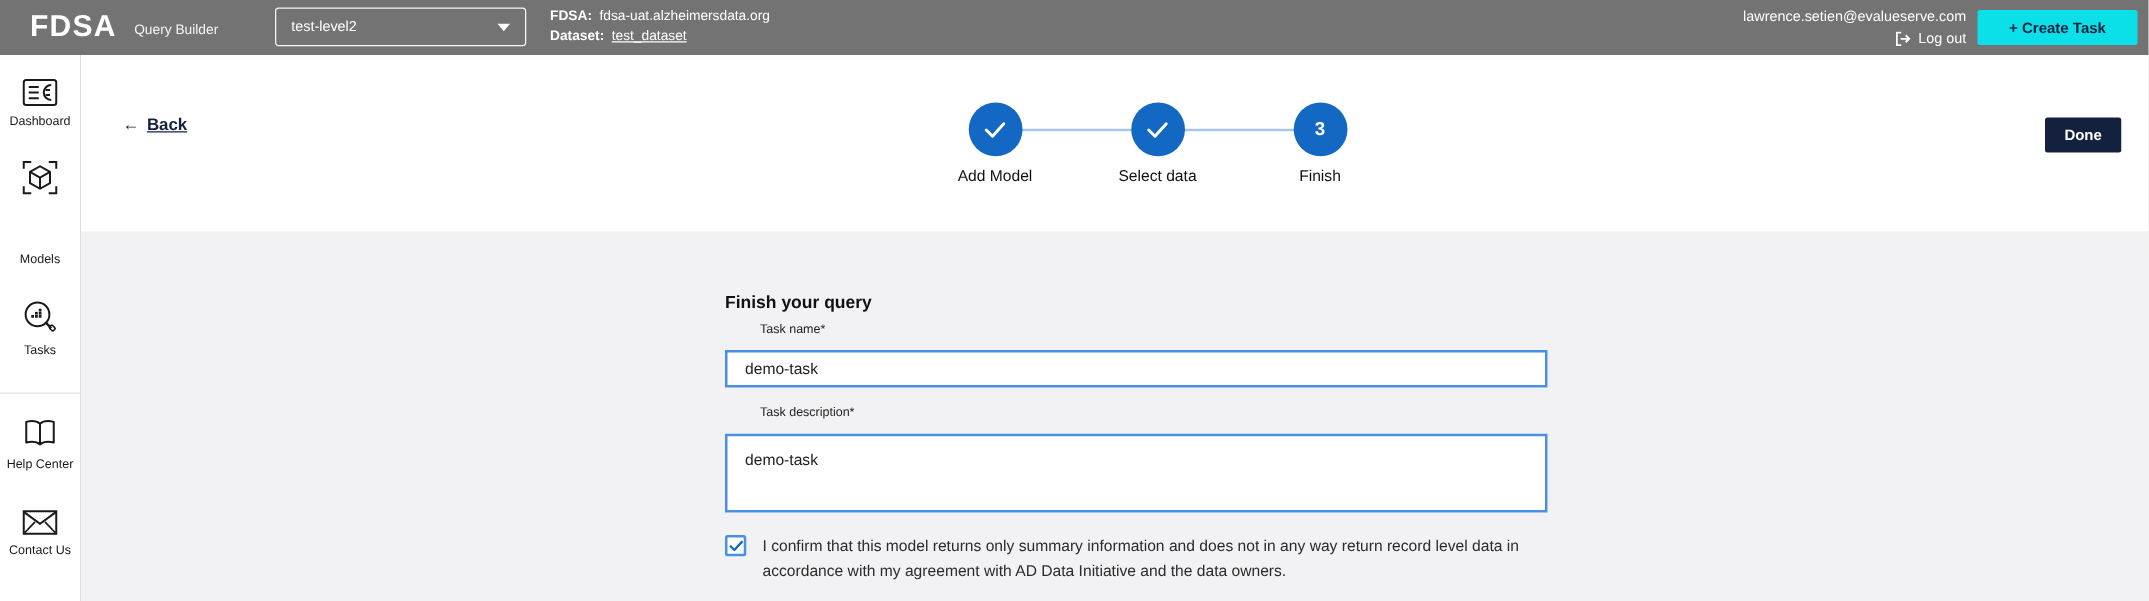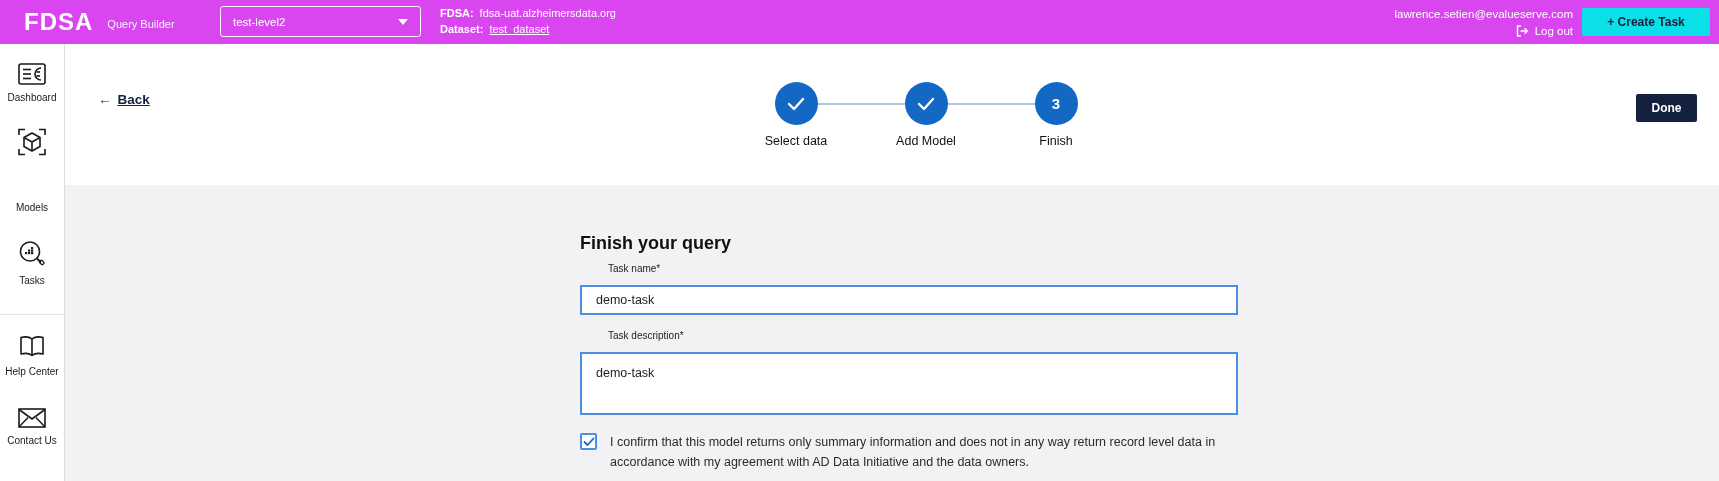--- a/index.html
+++ b/index.html
@@ -1,21 +1,21 @@
 <!DOCTYPE html>
 <html><head>
 <meta charset="utf-8">
 <style>
   * { margin:0; padding:0; box-sizing:border-box; }
   html,body { background:#d8d8d8; }
   body { font-family:"Liberation Sans", sans-serif; }
   .app { width:1719px; height:481px; background:#fff; position:relative; overflow:hidden; }
 
   
-  .navbar { height:44px; background:#d946ef; display:flex; align-items:center; color:#fff; position:relative; }
+  .navbar { height:44px; background:#737373; display:flex; align-items:center; color:#fff; position:relative; }
   .logo { font-size:24px; font-weight:800; letter-spacing:1px; margin-left:24px; color:#fff; }
   .app-name { font-size:11px; margin-left:14px; color:#f2f4f8; margin-top:4px; }
   .level-select { position:absolute; left:220px; top:6px; width:201px; height:31px;
     border:1.5px solid #f5f7fa; border-radius:3px; display:flex; align-items:center;
     padding:0 12px; font-size:11.5px; cursor:pointer; justify-content:space-between; }
   .caret { width:0; height:0; border-left:5px solid transparent; border-right:5px solid transparent; border-top:6px solid #fff; }
   .env-block { position:absolute; left:440px; top:5px; font-size:11px; line-height:16px; }
   .env-row { display:flex; }
   .env-label { font-weight:700; margin-right:6px; }
   .env-link { text-decoration:underline; cursor:pointer; color:#fff; }
@@ -48,21 +48,21 @@
   
   .stepper { position:absolute; left:666px; top:38px; display:flex; }
   .stepper-line { position:absolute; top:59px; left:731px; width:260px; height:1.5px; background:#a9c8e9; }
   .step { width:130px; display:flex; flex-direction:column; align-items:center; position:relative; z-index:1; }
   .step-circle { width:43px; height:43px; border-radius:50%; background:#1268c3; display:flex;
     align-items:center; justify-content:center; color:#fff; font-size:15px; font-weight:700; }
   .step-label { margin-top:9px; font-size:12.5px; color:#111; font-weight:400; }
 
   
   .form { width:658px; }
-  .form-title { font-size:18px; font-weight:700; color:#111; margin-bottom:9px; }
+  .form-title { font-size:14px; font-weight:700; color:#111; margin-bottom:9px; }
   .field-label { font-size:10px; color:#222; margin-bottom:11px;margin-left:28px; }
   .text-input { width:658px; height:30px; border:2px solid #4a90e2; background:#fff; padding:0 14px;
     font-size:12.5px; color:#222; font-family:"Liberation Sans", sans-serif; outline:none; display:block; }
   .gap-a { height:15px; }
   .text-area { width:658px; height:63px; border:2px solid #4a90e2; background:#fff; padding:12px 14px;
     font-size:12.5px; color:#222; font-family:"Liberation Sans", sans-serif; outline:none; resize:none; display:block; }
   .confirm-row { display:flex; margin-top:17px; align-items:flex-start; }
   .checkbox { width:17px; height:17px; border:2px solid #4a90e2; border-radius:2px; background:#fff;
     display:flex; align-items:center; justify-content:center; cursor:pointer; flex-shrink:0; margin-top:1px; }
   .confirm-text { font-size:12.5px; color:#2b2b2b; line-height:1.6; margin-left:13px; max-width:645px; }
@@ -179,29 +179,29 @@
         </div>
 
         <div class="stepper-line"></div>
         <div class="stepper">
           <div class="step">
             <div class="step-circle">
               <svg width="18" height="14" viewBox="0 0 18 14">
                 <polyline points="2,7 7,12 16,2" fill="none" stroke="#fff" stroke-width="2.4" stroke-linecap="round" stroke-linejoin="round"></polyline>
               </svg>
             </div>
-            <div class="step-label">Select data</div>
+            <div class="step-label">Add Model</div>
           </div>
           <div class="step">
             <div class="step-circle">
               <svg width="18" height="14" viewBox="0 0 18 14">
                 <polyline points="2,7 7,12 16,2" fill="none" stroke="#fff" stroke-width="2.4" stroke-linecap="round" stroke-linejoin="round"></polyline>
               </svg>
             </div>
-            <div class="step-label">Add Model</div>
+            <div class="step-label">Select data</div>
           </div>
           <div class="step">
             <div class="step-circle">
               <span>3</span>
             </div>
             <div class="step-label">Finish</div>
           </div>
         </div>
 
         <button class="done-btn">Done</button>

